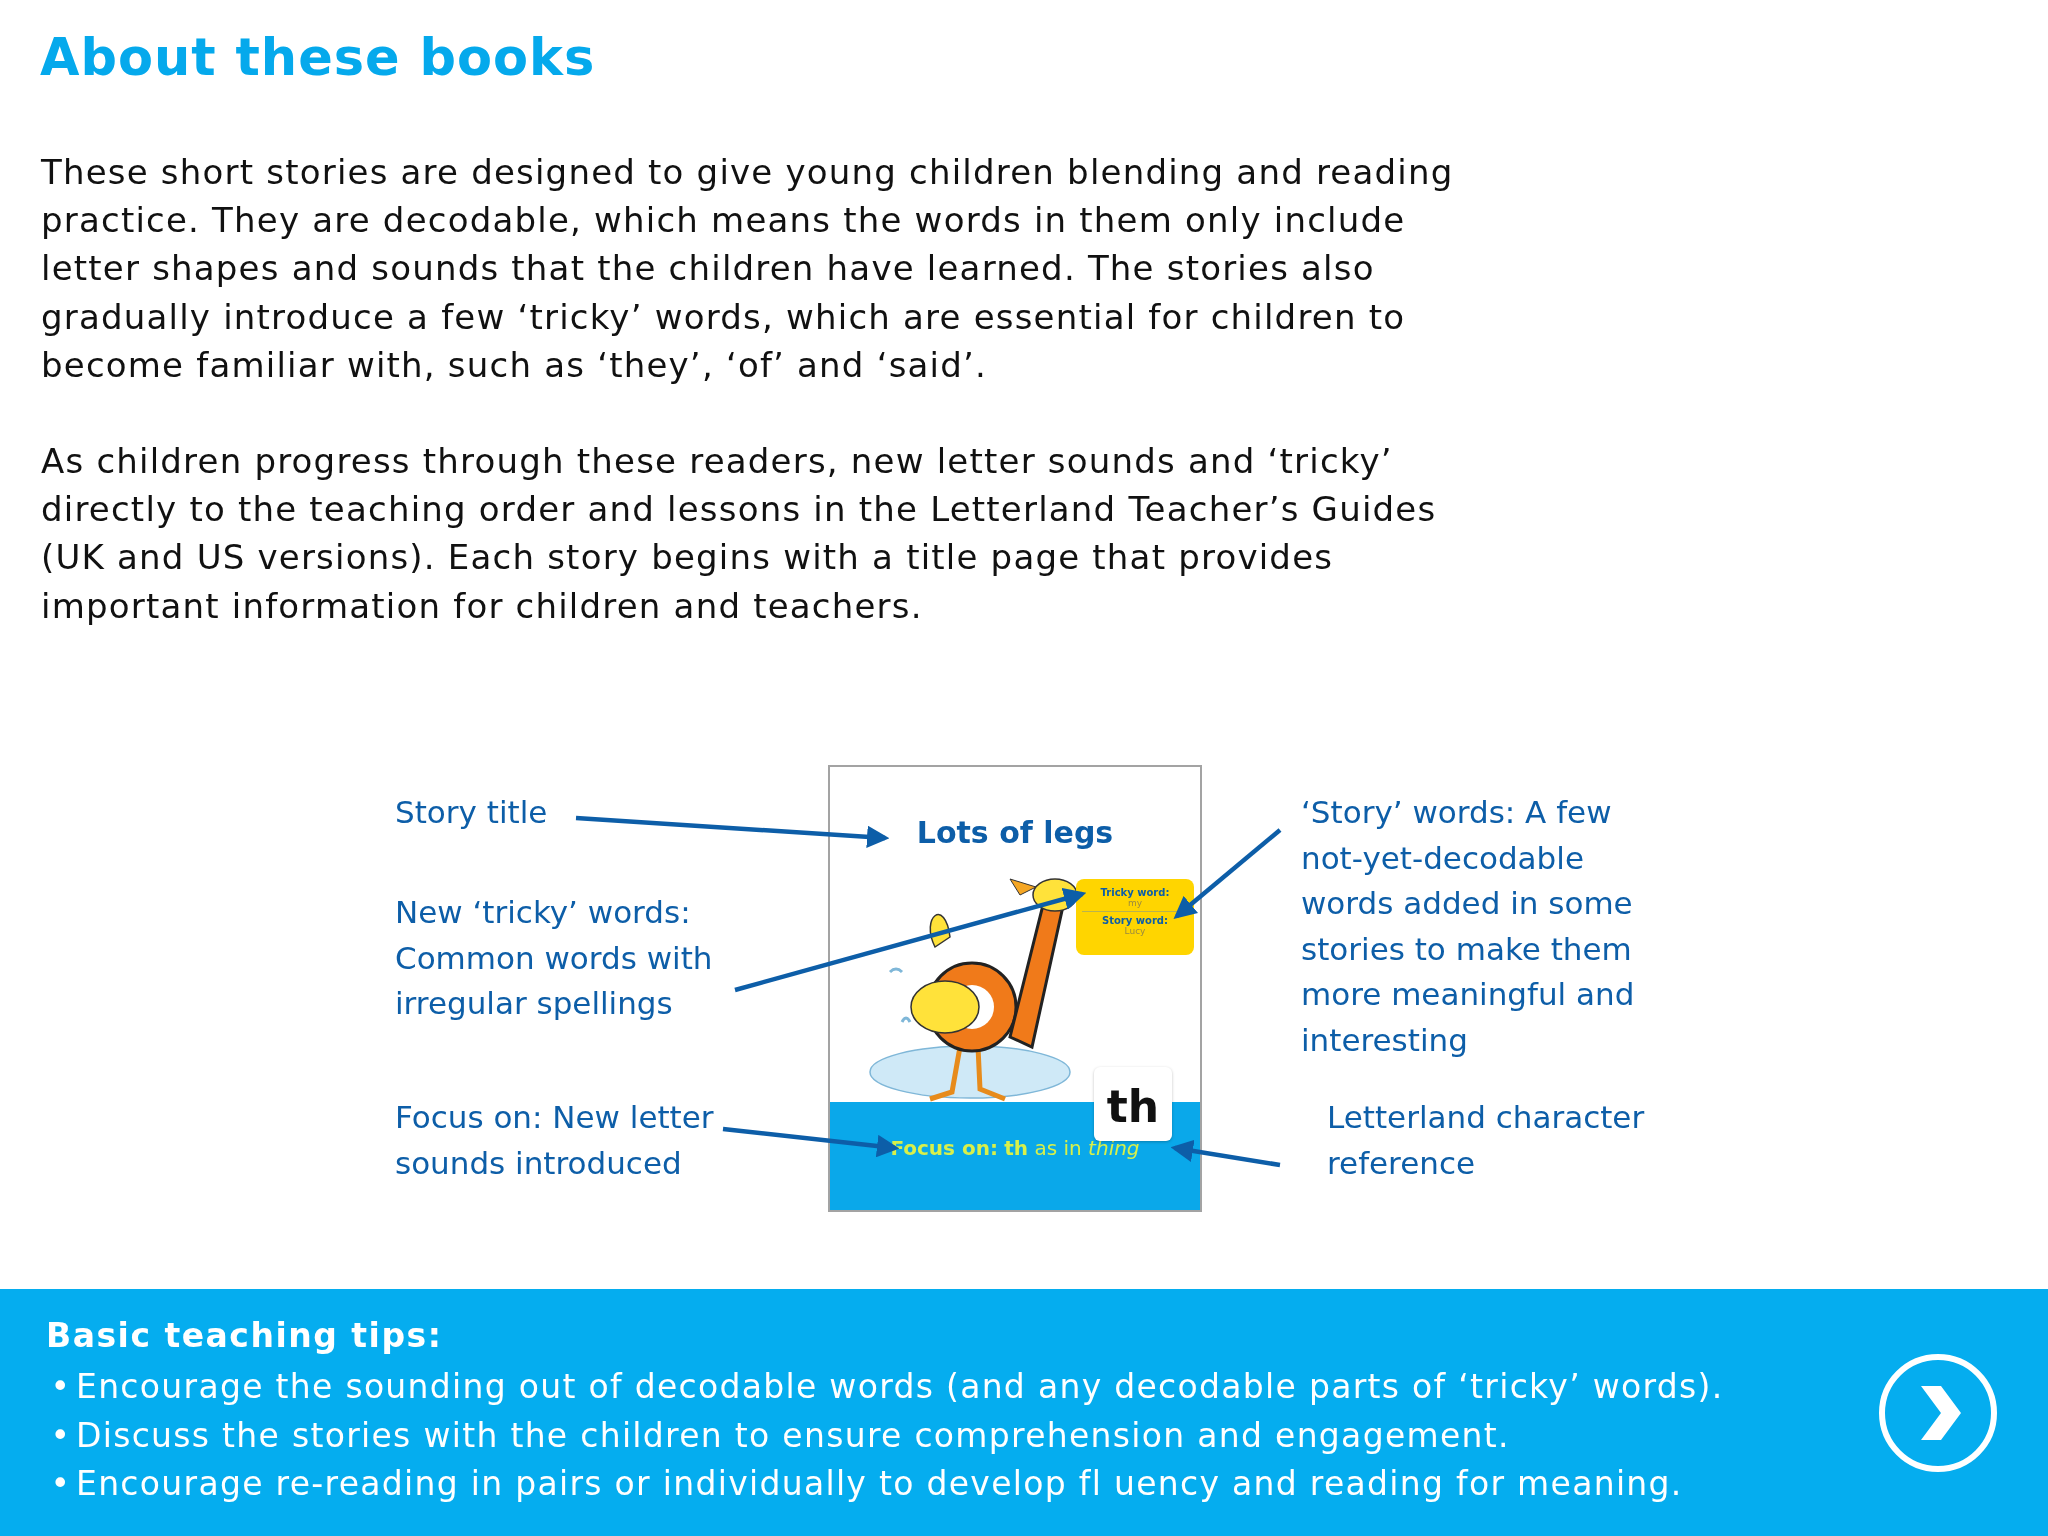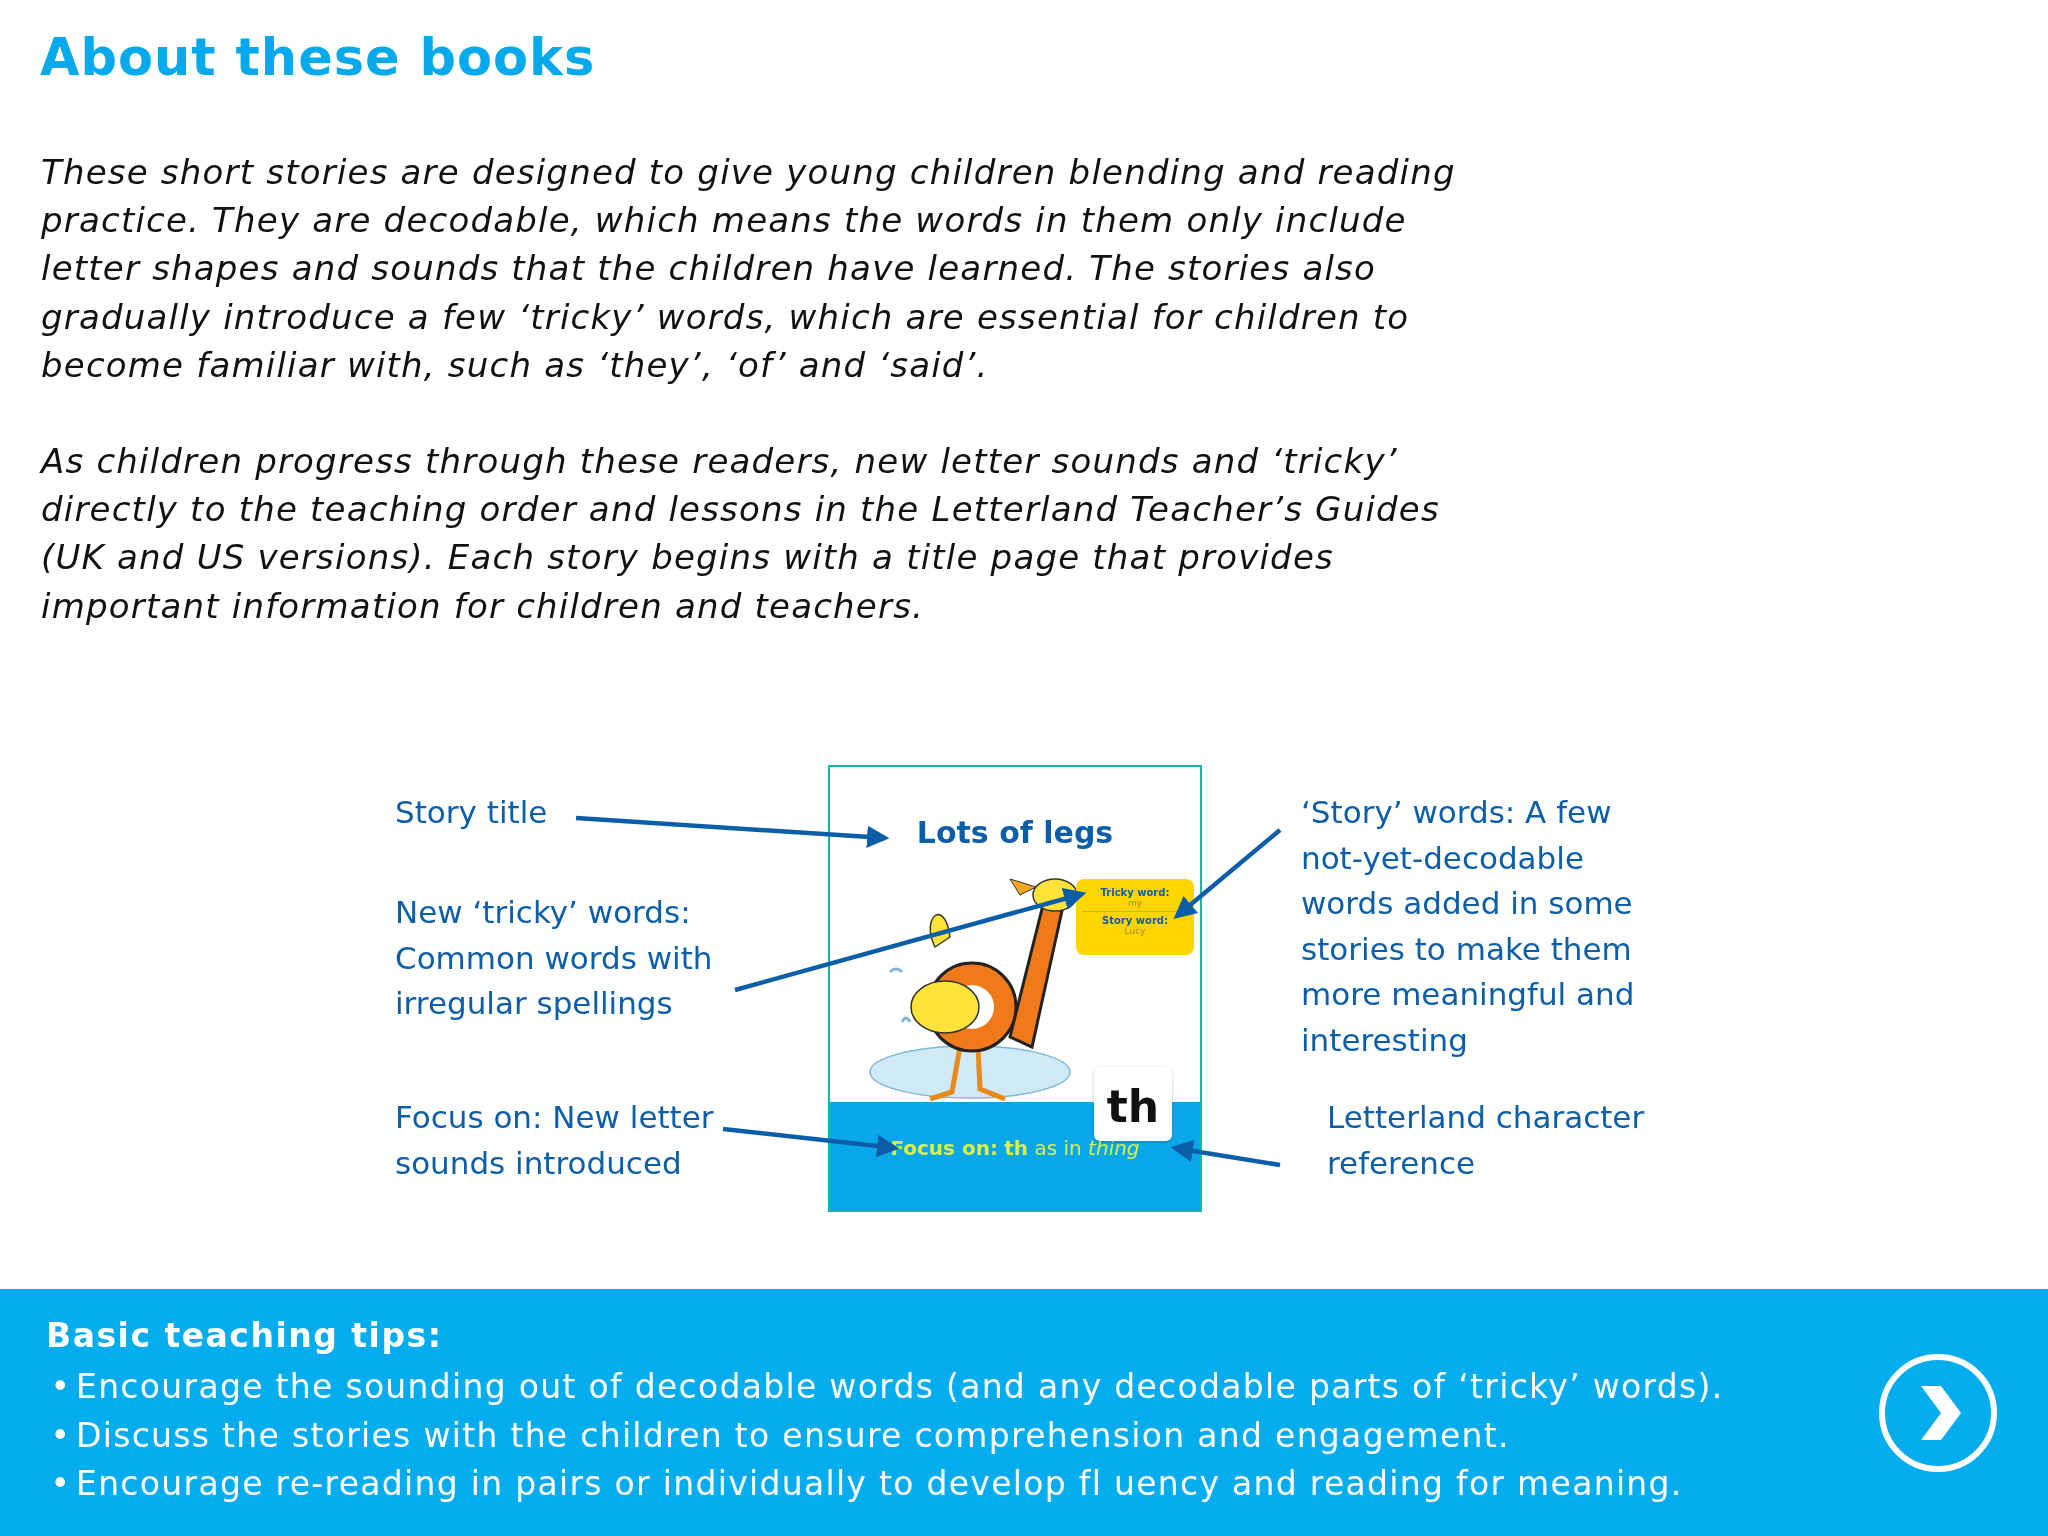--- a/index.html
+++ b/index.html
@@ -14,34 +14,34 @@
     font-weight:bold; font-size:51px; letter-spacing:1px;
     color:#05a9ec; margin:0;
   }
   .intro {
     position:absolute; left:41px; top:148px; width:1560px;
     font-family:"DejaVu Sans", sans-serif;
     font-size:34px; line-height:48.2px; color:#111;
     letter-spacing:1.2px;
   }
   .intro p { margin:0 0 48px 0; }
-  .intro .line { display:block; white-space:nowrap;font-style:italic; }
+  .intro .line { display:block; white-space:nowrap; }
 
   
   .diagram { position:absolute; left:0; top:0; width:2048px; height:1280px; pointer-events:none; }
   .callout {
     position:absolute; color:#0d5ea8;
     font-family:"DejaVu Sans", sans-serif;
     font-size:31px; line-height:45.5px; pointer-events:auto;
   }
   .callout .line { display:block; white-space:nowrap; }
 
   .book {
     position:absolute; left:828px; top:765px; width:374px; height:447px;
-    background:#fff; border:2px solid #14b8a6; box-sizing:border-box; overflow:hidden;
+    background:#fff; border:2px solid #a3a3a3; box-sizing:border-box; overflow:hidden;
   }
   .book-title {
     position:absolute; left:0; right:0; top:48px; text-align:center;
     font-family:"DejaVu Sans", sans-serif; font-weight:bold;
     font-size:30px; color:#0d5ea8;
   }
   .word-box {
     position:absolute; left:246px; top:112px; width:118px; height:76px;
     background:#ffd500; border-radius:8px; text-align:center;
     font-family:"DejaVu Sans", sans-serif;

